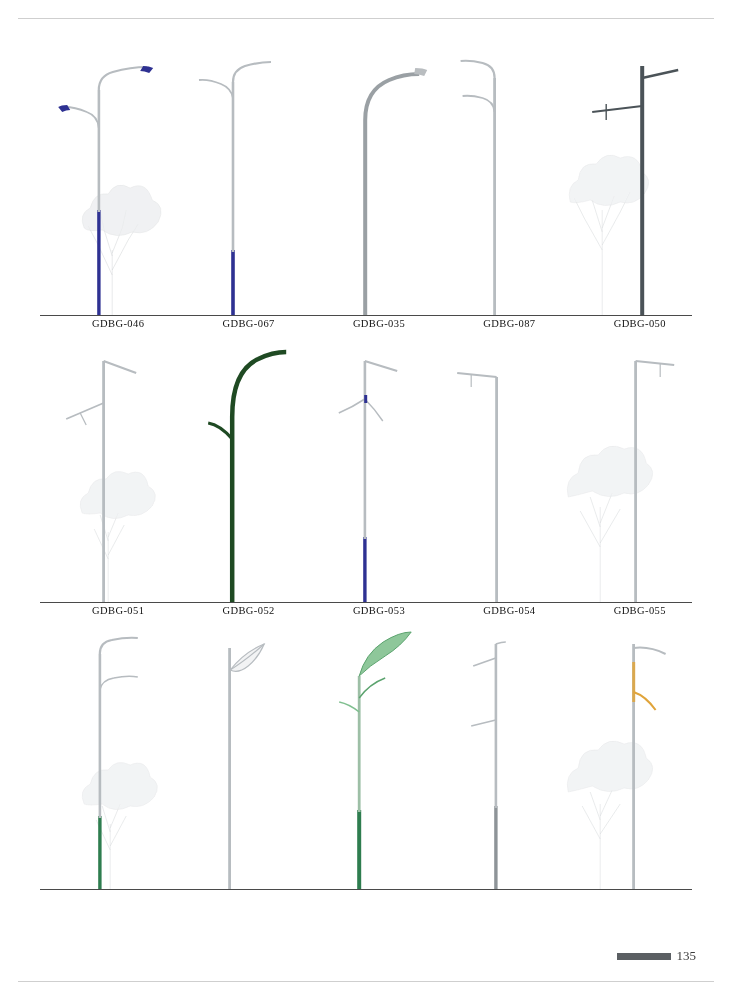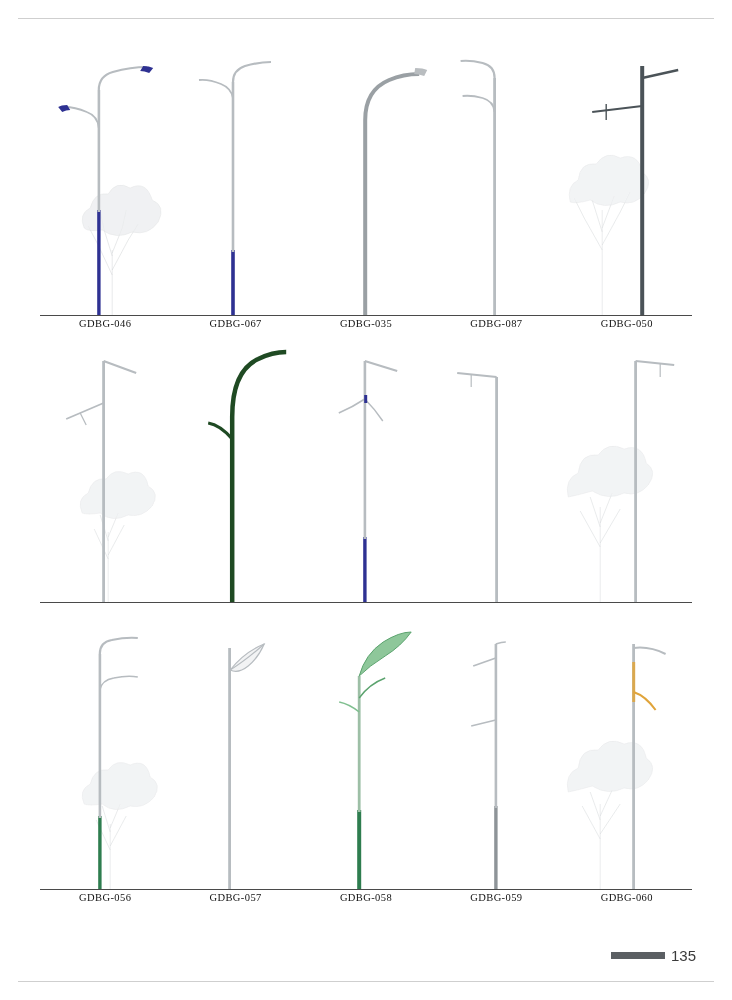--- a/index.html
+++ b/index.html
@@ -65,21 +65,21 @@
     position: absolute;
     left: 0;
     width: 652px;
     height: 1px;
     background: #4a4a4a;
     top: 255px;
   }
   .labels {
     position: absolute;
     top: 258px;
-    left: 0;
+    left: 13px;
     width: 652px;
     display: flex;
   }
   .label {
     width: 130.4px;
     text-align: center;
     font-size: 10.5px;
     letter-spacing: 0.4px;
     color: #111;
     font-family: "Liberation Serif", serif;
@@ -99,23 +99,23 @@
     display: flex;
     align-items: center;
     gap: 6px;
   }
   .footer-bar {
     width: 54px;
     height: 7px;
     background: #5b5f63;
   }
   .footer-num {
-    font-size: 15px;
+    font-size: 13px;
     color: #3b3b3b;
-    font-family: Liberation Sans, sans-serif;
+    font-family: Liberation Serif, serif;
   }
 </style>
 </head>
 <body>
 
 <div class="page">
   <div class="page-rule-top"></div>
   <div class="page-rule-bottom"></div>
 
   <div class="rows">
@@ -233,20 +233,27 @@
               <path d="M38 255 L38 160 M38 200 L18 164 M38 196 L58 162 M38 180 L28 150 M38 176 L50 146"></path>
               <path d="M6 150 q-4 -18 10 -24 q2 -20 20 -18 q10 -14 26 -6 q18 -6 22 14 q12 8 2 22 q-10 12 -24 8 q-16 8 -32 -2 q-14 4 -24 6 z" fill="#eceef0" stroke="#d8dadd" opacity="0.7"></path>
             </g>
             <rect x="72" y="14" width="2.8" height="241" fill="#b7bcc0"></rect>
             <path d="M73.4 14 L112 18" stroke="#b7bcc0" stroke-width="2.2" fill="none"></path>
             <path d="M98 16 L98 30" stroke="#b7bcc0" stroke-width="1.2"></path>
           </svg>
         </div>
       </div>
       <div class="baseline"></div>
+      <div class="labels">
+        <div class="label">GDBG-051</div>
+        <div class="label">GDBG-052</div>
+        <div class="label">GDBG-053</div>
+        <div class="label">GDBG-054</div>
+        <div class="label">GDBG-055</div>
+      </div>
     </div>
 
     <div class="row">
       <div class="cells">
 
         <div class="cell">
           <svg class="fig" viewBox="0 0 130 255">
             <g stroke="#cfd2d4" stroke-width="0.5" fill="none" opacity="0.9">
               <path d="M70 255 L70 190 M70 216 L56 186 M70 212 L86 182 M70 198 L62 172 M70 194 L80 170"></path>
               <path d="M44 170 q-6 -14 6 -20 q4 -16 18 -14 q8 -12 22 -5 q16 -7 20 12 q12 7 4 20 q-10 12 -24 9 q-16 8 -28 -2 q-13 2 -18 0 z" fill="#eceef0" stroke="#d8dadd" opacity="0.7"></path>
@@ -293,27 +300,20 @@
               <path d="M6 158 q-4 -18 10 -24 q2 -20 20 -18 q10 -14 26 -6 q18 -6 22 14 q12 8 2 22 q-10 12 -24 8 q-16 8 -32 -2 q-14 4 -24 6 z" fill="#eceef0" stroke="#d8dadd" opacity="0.7"></path>
             </g>
             <rect x="70" y="10" width="2.8" height="245" fill="#b7bcc0"></rect>
             <path d="M71.4 14 q16 -2 32 6" stroke="#b7bcc0" stroke-width="2" fill="none"></path>
             <path d="M71.4 58 q12 4 22 18" stroke="#e0a43a" stroke-width="2" fill="none"></path>
             <rect x="70" y="28" width="3" height="40" fill="#e0a43a" opacity="0.85"></rect>
           </svg>
         </div>
       </div>
       <div class="baseline"></div>
-      <div class="labels">
-        <div class="label">GDBG-056</div>
-        <div class="label">GDBG-057</div>
-        <div class="label">GDBG-058</div>
-        <div class="label">GDBG-059</div>
-        <div class="label">GDBG-060</div>
-      </div>
     </div>
 
   </div>
 
   <div class="footer">
     <div class="footer-bar"></div>
     <div class="footer-num">135</div>
   </div>
 </div>
 

